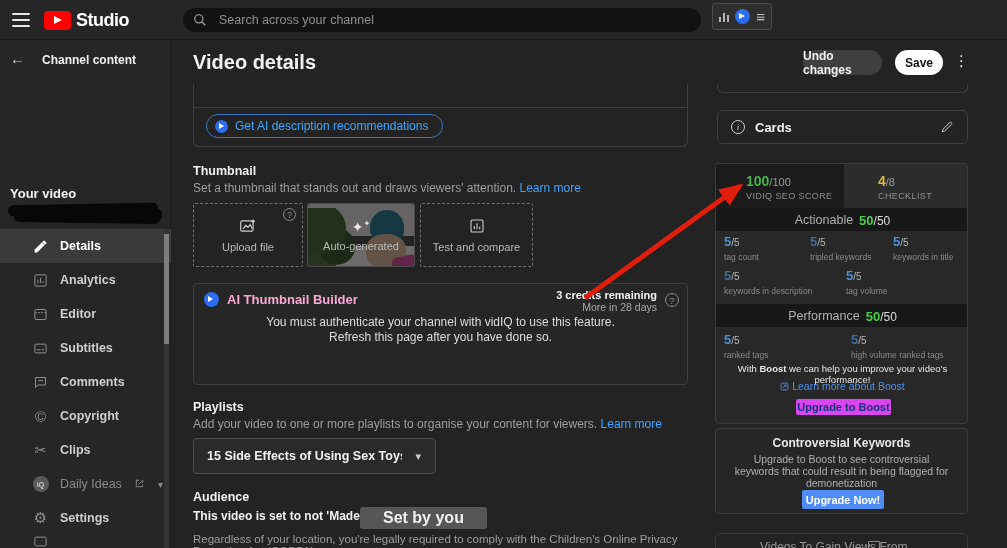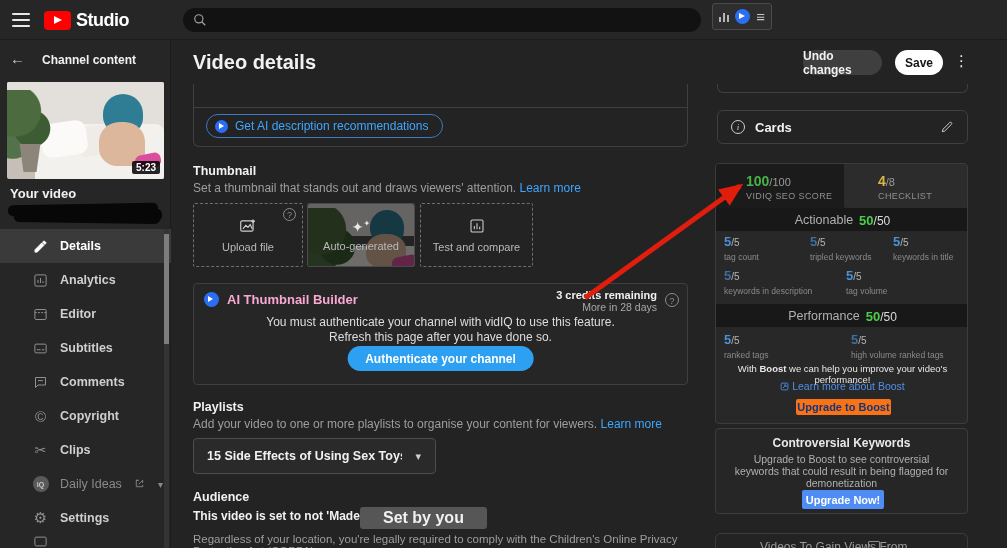--- a/index.html
+++ b/index.html
@@ -119,21 +119,21 @@
   .vq-bar .bscore { font-size:13px; font-weight:bold; color:#4ace4a; }
   .vq-bar .btotal { font-size:12px; color:#dcdcdc; }
   .metric { position:absolute; }
   .metric .mval { font-size:13px; font-weight:bold; }
   .metric .mval.bright { color:#4a90d9; }
   .metric .mval.muted { color:#3e6e9e; }
   .metric .mtot { font-size:10px; color:#b5b5b5; font-weight:normal; }
   .metric .mlabel { font-size:8.5px; color:#8a8a8a; margin-top:2px; }
   .boost-line { position:absolute; left:0; top:199px; width:253px; text-align:center; font-size:9.5px; color:#e8e8e8; }
   .boost-link { position:absolute; left:0; top:216px; width:253px; text-align:center; font-size:10.5px; color:#4f8fe8; cursor:pointer; }
-  .boost-btn { position:absolute; left:80px; top:235px; width:95px; height:16px; background:#f97316; border:none; border-radius:2px; color:#15357a; font-size:11px; font-weight:bold; cursor:pointer; font-family:inherit; line-height:15px; }
+  .boost-btn { position:absolute; left:80px; top:235px; width:95px; height:16px; background:#d946ef; border:none; border-radius:2px; color:#15357a; font-size:11px; font-weight:bold; cursor:pointer; font-family:inherit; line-height:15px; }
 
   .contro-box { position:absolute; left:715px; top:428px; width:253px; height:86px; border:1px solid #3c3c3c; border-radius:4px; background:#262626; text-align:center; }
   .contro-head { margin-top:7px; font-size:12px; font-weight:bold; color:#e8e8e8; }
   .contro-text { margin:3px 18px 3px; font-size:10.5px; line-height:1.15; color:#b0b0b0; }
   .contro-btn { position:absolute; left:86px; top:61px; width:82px; height:19px; background:#4f8df5; border:none; border-radius:2px; color:#fff; font-size:11px; font-weight:bold; cursor:pointer; font-family:inherit; }
 
   .videos-box { position:absolute; left:715px; top:533px; width:253px; height:40px; border:1px solid #3c3c3c; border-radius:6px; }
   .videos-label { position:absolute; left:44px; top:6px; font-size:12px; color:#9a9a9a; }
   .videos-icon { position:absolute; left:152px; top:7px; width:12px; height:10px; border:1.3px solid #8a8a8a; border-radius:1px; }
 
@@ -154,48 +154,38 @@
       </div>
     <div class="logo">
       <div class="logo-play"></div>
       <div class="logo-text">Studio</div>
     </div>
     <div class="searchbar">
       <svg width="14" height="14" viewBox="0 0 24 24">
           <circle cx="10" cy="10" r="7" fill="none" stroke="#a0a0a0" stroke-width="2"></circle>
           <line x1="15" y1="15" x2="21" y2="21" stroke="#a0a0a0" stroke-width="2"></line>
         </svg>
+      <input type="text" placeholder="Search across your channel" style="">
     </div>
     <div class="ext-toolbar">
       <span class="iconbars">
           <i style="height:5px"></i>
           <i style="height:9px"></i>
           <i style="height:7px"></i>
         </span>
       <span class="vidiq-dot"></span>
       <span class="menu-lines">≡</span>
     </div>
   </div>
 
   <div class="sidebar">
     <div class="back-row">
       <span class="back-arrow">←</span>
       <span class="back-label">Channel content</span>
     </div>
-    <div class="vthumb">
-      <div class="vt-window"></div>
-        <div class="vt-bed"></div>
-        <div class="vt-pillow"></div>
-      <div class="vt-hair"></div>
-        <div class="vt-sweater"></div>
-        <div class="vt-pink"></div>
-      <div class="vt-plant"></div>
-        <div class="vt-pot"></div>
-      <span class="vt-badge">5:23</span>
-    </div>
     <div class="your-video">Your video</div>
     <div class="redact">
       <i style="left:0;top:1px;width:150px;height:11px;transform:rotate(-1deg)"></i>
       <i style="left:6px;top:10px;width:146px;height:10px;transform:rotate(.8deg)"></i>
       <i style="left:120px;top:6px;width:34px;height:12px"></i>
     </div>
 
     <div class="nav">
       <div class="nav-item selected">
         <span class="nicon">
@@ -338,21 +328,20 @@
       <span class="mini-vidiq" style="width:15px;height:15px;flex-basis:15px"></span>
       <span class="aib-title">AI Thumbnail Builder</span>
     </div>
     <div class="aib-credits">
       <div class="c1">3 credits remaining</div>
       <div class="c2">More in 28 days</div>
     </div>
     <div class="aib-q">?</div>
     <div class="aib-line" style="top:31px">You must authenticate your channel with vidIQ to use this feature.</div>
     <div class="aib-line" style="top:46px">Refresh this page after you have done so.</div>
-    <button class="aib-btn">Authenticate your channel</button>
   </div>
 
   <div class="sec-head" style="left:193px;top:400px">Playlists</div>
   <div class="sec-sub" style="left:193px;top:417px">
     <span>Add your video to one or more playlists to organise your content for viewers.</span>
     <span class="link-blue">Learn more</span>
   </div>
   <div class="playlist-dd">
     <span class="pdtext">15 Side Effects of Using Sex Toys: What…</span>
     <span class="pdchev">▾</span>

